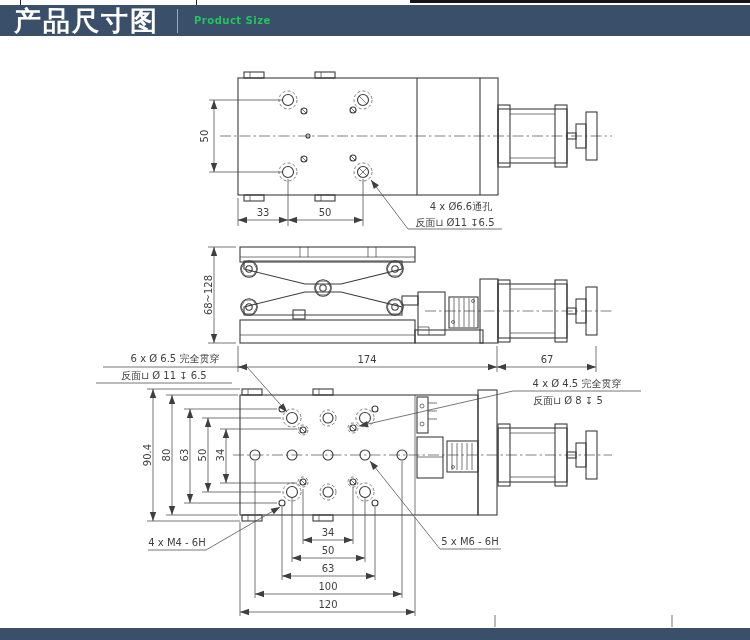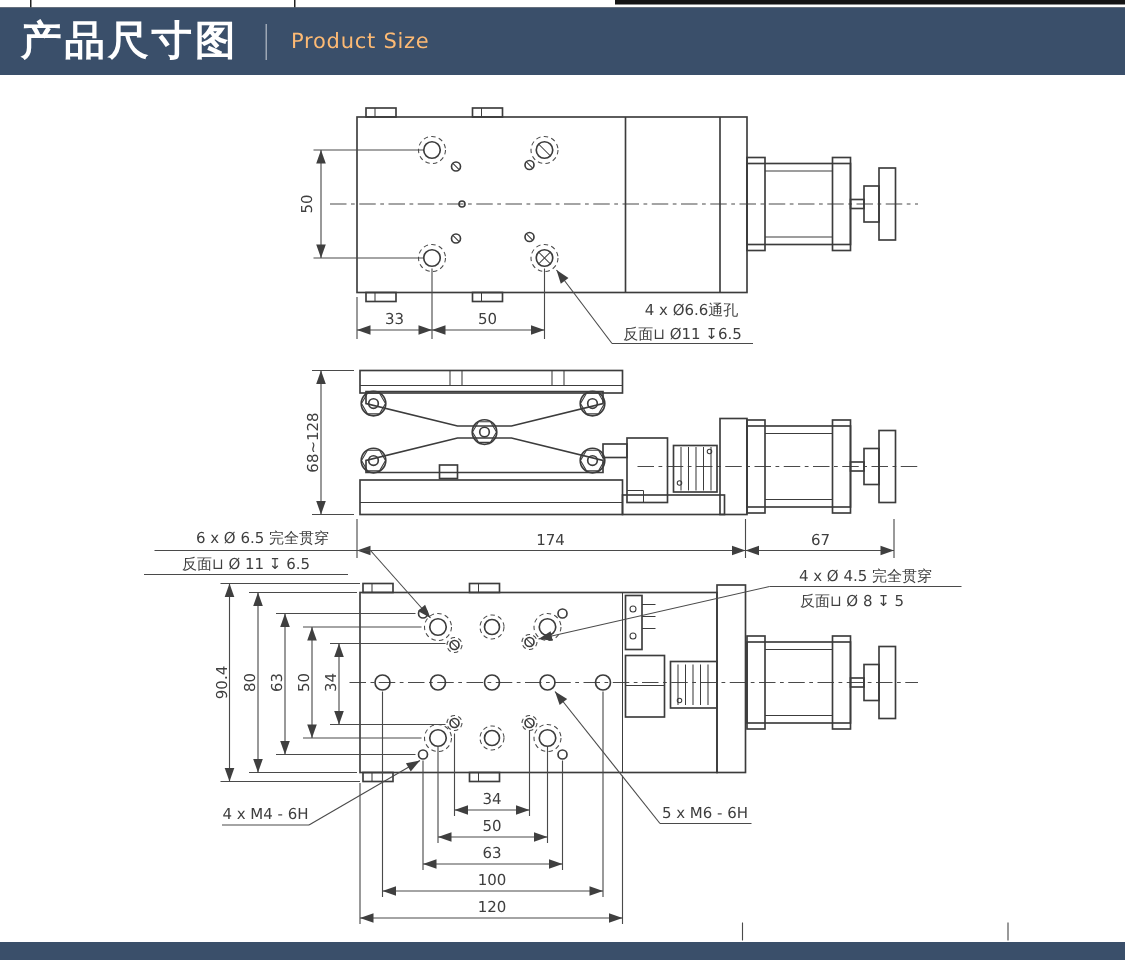--- a/index.html
+++ b/index.html
@@ -4,25 +4,25 @@
 <style>
   html,body{margin:0;padding:0}
   body{width:750px;height:640px;position:relative;background:#fff;overflow:hidden;
        font-family:"DejaVu Sans",sans-serif}
   
   .topstrip{position:absolute;top:0;left:0;right:0;height:5px;background:#fff;
             border-bottom:1.5px solid #222}
   .vtick{position:absolute;top:0;width:1px;height:5px;background:#222}
   .thickseg{position:absolute;left:410px;right:0;top:0;height:3px;background:#151515}
   
-  .banner{position:absolute;top:5px;left:0;right:0;height:45px;background:#3a4f6a;
+  .banner{position:absolute;top:5px;left:0;right:0;height:31px;background:#3a4f6a;
           display:flex;align-items:center;padding-left:14px;box-sizing:border-box}
   .banner .cn{color:#fff;font-size:27px;font-weight:bold;letter-spacing:2px;line-height:1}
   .banner .divider{width:1px;height:24px;background:rgba(255,255,255,.5);margin:0 16px 0 18px}
-  .banner .en{color:#fdba74;font-size:14px;font-weight:normal;letter-spacing:.5px}
+  .banner .en{color:#22c55e;font-size:10px;font-weight:bold;letter-spacing:.5px}
   
   .bottombar{position:absolute;left:0;right:0;bottom:0;height:12px;background:#3a4f6a}
   
   svg.draw{position:absolute;left:0;top:0}
   .o{stroke:#3c3c3c;stroke-width:1.1;fill:none}
   .th{stroke:#3c3c3c;stroke-width:.7;fill:none}
   .d{stroke:#4a4a4a;stroke-width:.75;fill:none}
   .dash{stroke:#4a4a4a;stroke-width:.7;fill:none;stroke-dasharray:3 2.2}
   .cl{stroke:#4a4a4a;stroke-width:.7;fill:none;stroke-dasharray:11 3 2.5 3}
   .t{font:10px "DejaVu Sans",sans-serif;fill:#3f3f3f;text-anchor:middle}

